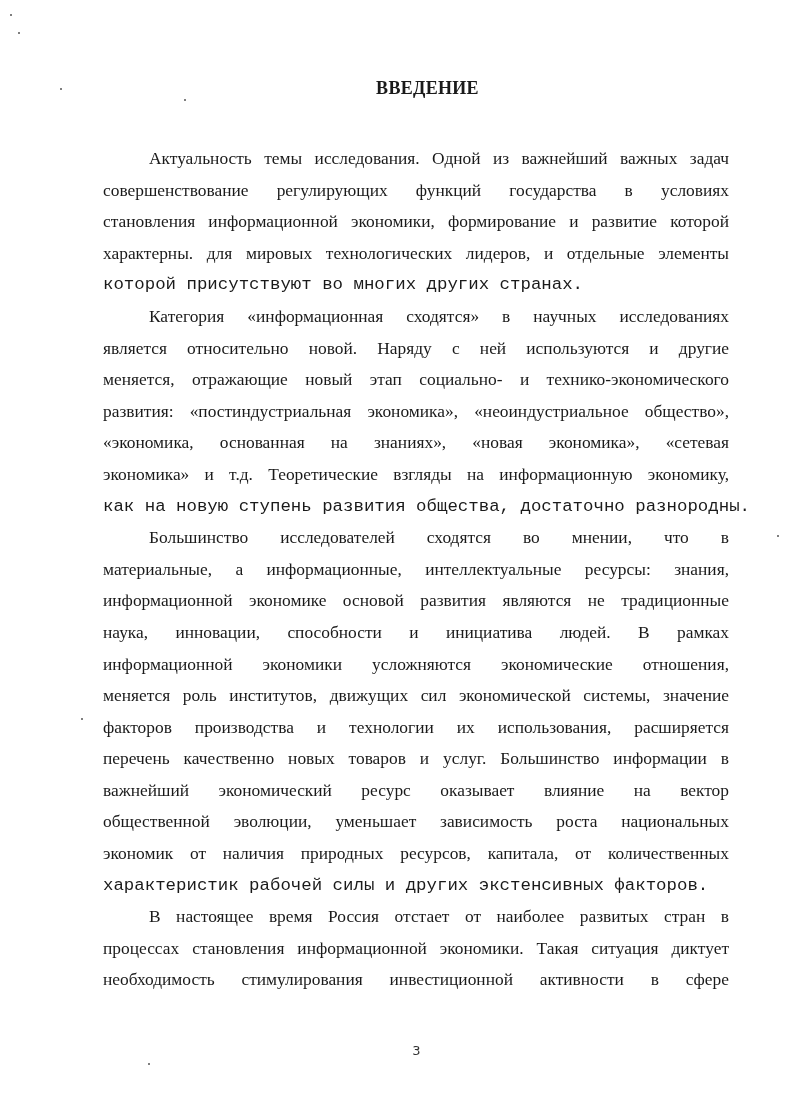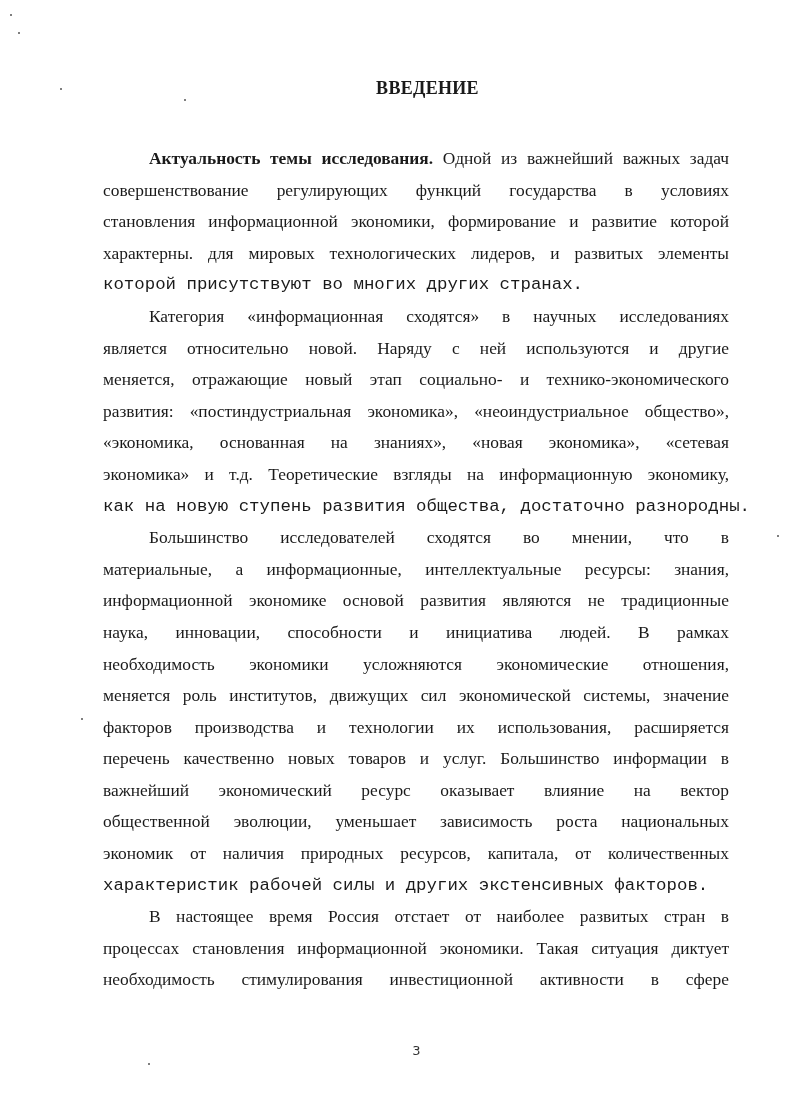--- a/index.html
+++ b/index.html
@@ -51,21 +51,21 @@
       height: 31.6px;
       overflow: visible;
     }
     .line.last {
       text-align-last: left;
       font-family: Liberation Mono, monospace;
     }
     .line.indent {
       padding-left: 46px;
     }
-    .b { font-weight: bold; }
+    .b { font-weight: normal; }
     .page-number {
       position: absolute;
       top: 1043px;
       left: 0;
       width: 793px;
       text-align: center;
       padding-left: 40px;
       box-sizing: border-box;
       font-family: "DejaVu Sans", sans-serif;
       font-size: 13px;
@@ -93,40 +93,40 @@
   <span class="speck" style="left:777px;top:535px;"></span>
 
   <div class="title">ВВЕДЕНИЕ</div>
 
   <div class="body-text">
 
     <div class="paragraph">
       <span class="line indent"><span class="b">Актуальность темы исследования.</span><span> Одной из важнейший важных задач</span></span>
       <span class="line">совершенствование регулирующих функций государства в условиях</span>
       <span class="line">становления информационной экономики, формирование и развитие которой</span>
-      <span class="line">характерны. для мировых технологических лидеров, и развитых элементы</span>
+      <span class="line">характерны. для мировых технологических лидеров, и отдельные элементы</span>
       <span class="line last">которой присутствуют во многих других странах.</span>
     </div>
 
     <div class="paragraph">
       <span class="line indent">Категория «информационная сходятся» в научных исследованиях</span>
       <span class="line">является относительно новой. Наряду с ней используются и другие</span>
       <span class="line">меняется, отражающие новый этап социально- и технико-экономического</span>
       <span class="line">развития: «постиндустриальная экономика», «неоиндустриальное общество»,</span>
       <span class="line">«экономика, основанная на знаниях», «новая экономика», «сетевая</span>
       <span class="line">экономика» и т.д. Теоретические взгляды на информационную экономику,</span>
       <span class="line last">как на новую ступень развития общества, достаточно разнородны.</span>
     </div>
 
     <div class="paragraph">
       <span class="line indent">Большинство исследователей сходятся во мнении, что в</span>
       <span class="line">материальные, а информационные, интеллектуальные ресурсы: знания,</span>
       <span class="line">информационной экономике основой развития являются не традиционные</span>
       <span class="line">наука, инновации, способности и инициатива людей. В рамках</span>
-      <span class="line">необходимость экономики усложняются экономические отношения,</span>
+      <span class="line">информационной экономики усложняются экономические отношения,</span>
       <span class="line">меняется роль институтов, движущих сил экономической системы, значение</span>
       <span class="line">факторов производства и технологии их использования, расширяется</span>
       <span class="line">перечень качественно новых товаров и услуг. Большинство информации в</span>
       <span class="line">важнейший экономический ресурс оказывает влияние на вектор</span>
       <span class="line">общественной эволюции, уменьшает зависимость роста национальных</span>
       <span class="line">экономик от наличия природных ресурсов, капитала, от количественных</span>
       <span class="line last">характеристик рабочей силы и других экстенсивных факторов.</span>
     </div>
 
     <div class="paragraph">

